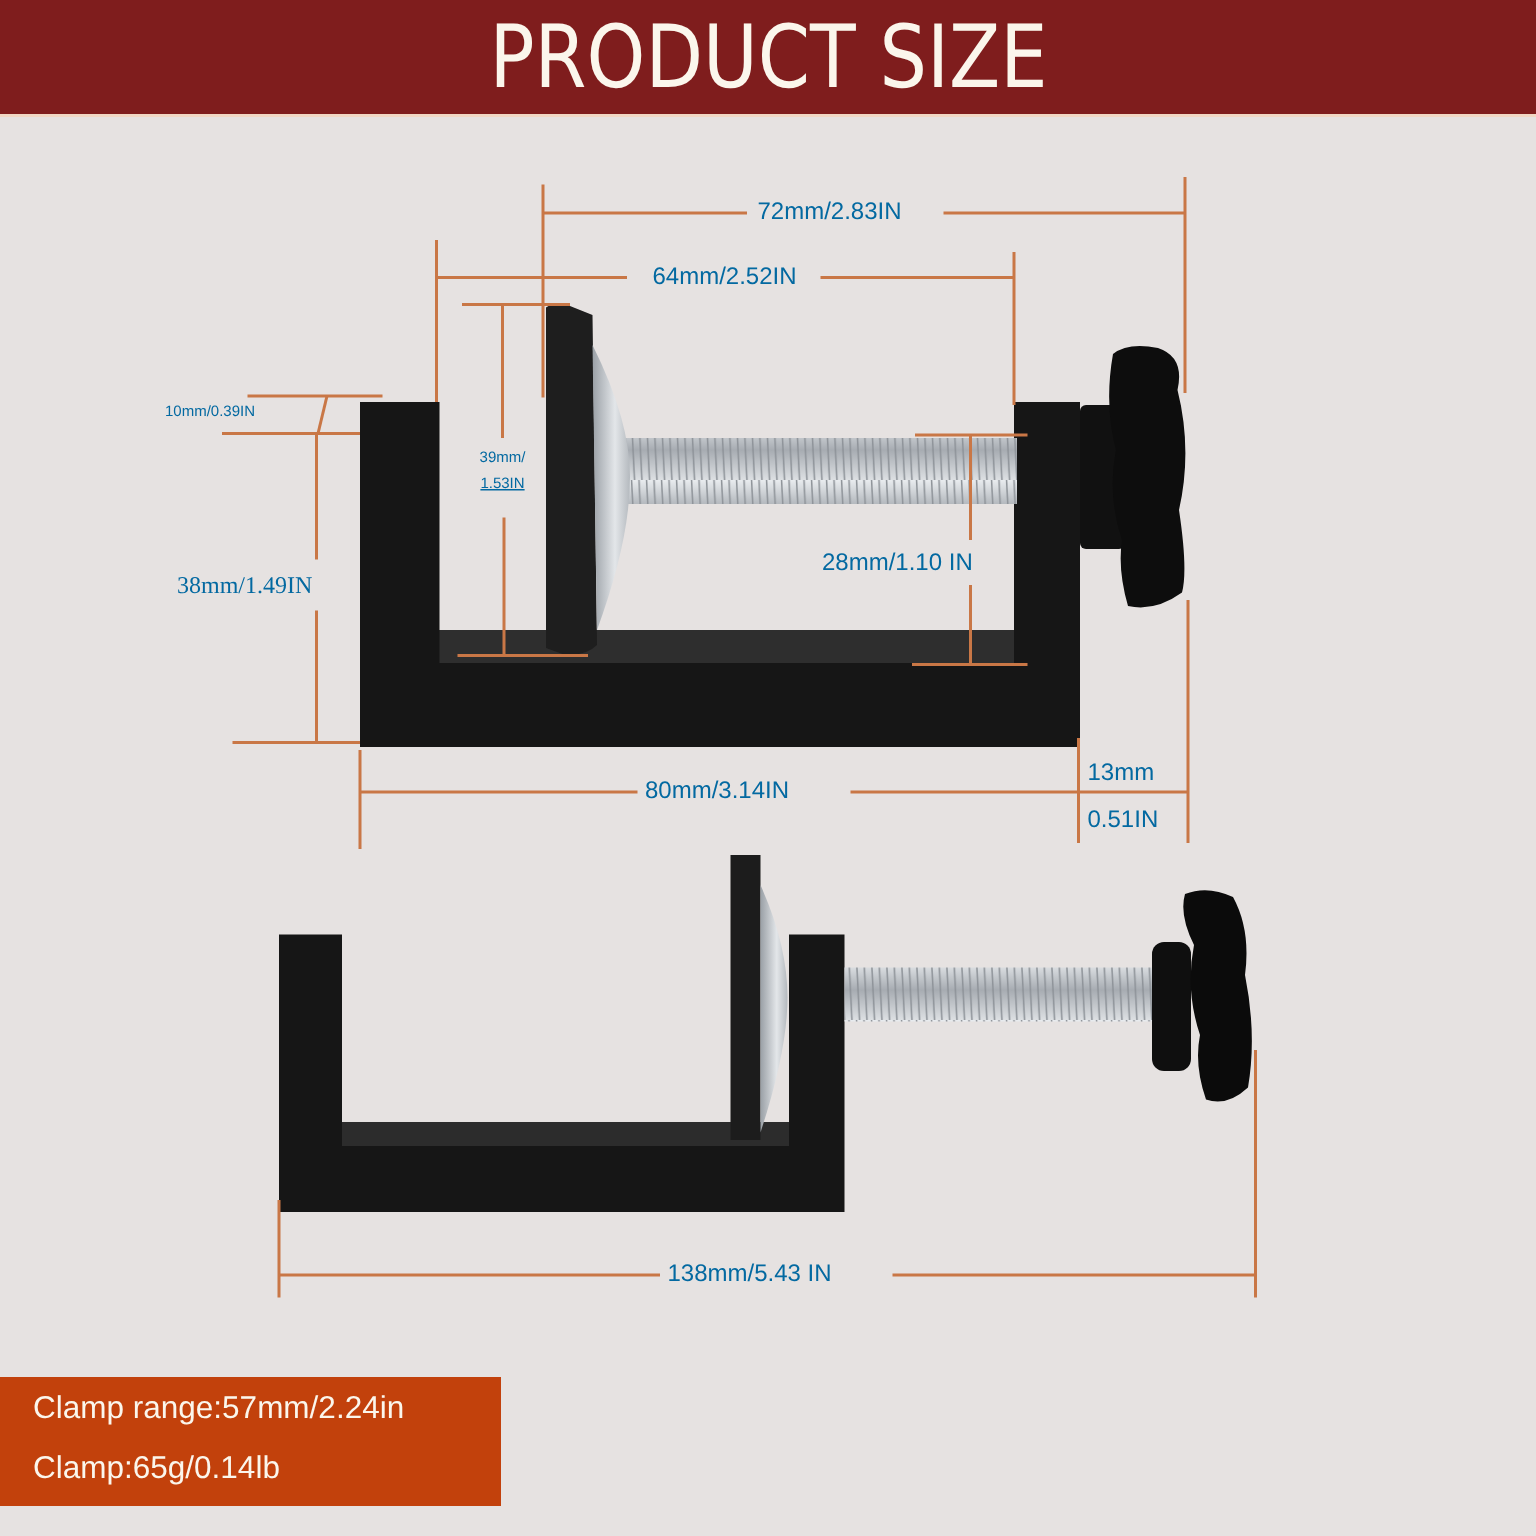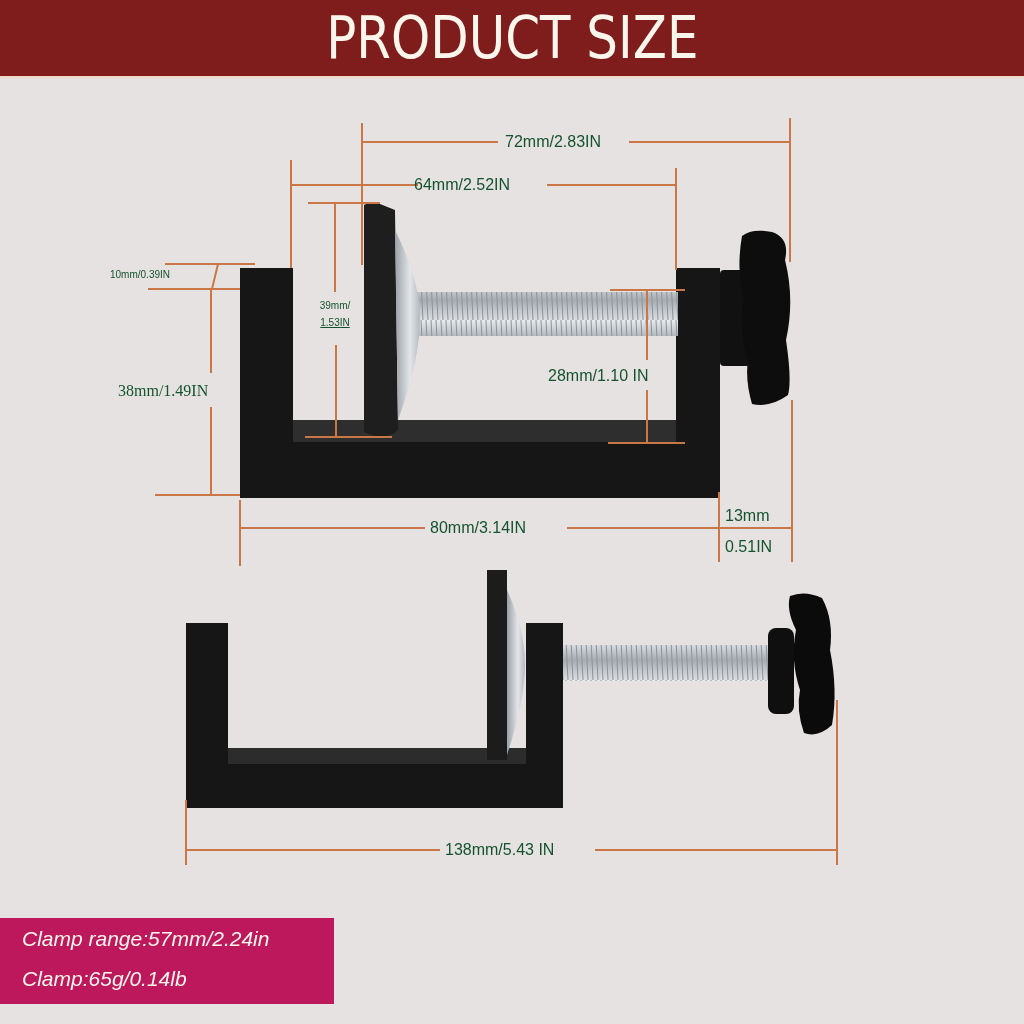--- a/index.html
+++ b/index.html
@@ -4,24 +4,24 @@
 <style>
   html, body { margin:0; padding:0; }
   body { width:1024px; height:1024px; background:#e6e2e1; position:relative; overflow:hidden;
          font-family:"Liberation Sans", "DejaVu Sans", sans-serif; }
   .banner { position:absolute; left:0; top:0; width:1024px; height:76px; background:#7f1d1d;
             display:flex; align-items:center; justify-content:center; }
   .banner-title { color:#fbf6ec; font-size:58px; letter-spacing:0px; font-family:"DejaVu Sans", sans-serif;
                   transform:scaleX(0.86); }
   .banner-underline { position:absolute; left:0; top:76px; width:1024px; height:2px; background:#f1d7c4; }
   svg.drawing { position:absolute; left:0; top:0; }
-  .dim { position:absolute; color:#14532d; font-size:16px; white-space:nowrap; line-height:1; }
+  .dim { position:absolute; color:#0369a1; font-size:16px; white-space:nowrap; line-height:1; }
   .dim.small { font-size:10px; }
   .dim.center { text-align:center; }
-  .info-box { position:absolute; left:0; top:918px; width:334px; height:86px; background:#be185d;font-style:italic; }
+  .info-box { position:absolute; left:0; top:918px; width:334px; height:86px; background:#c2410c; }
   .info-line { position:absolute; left:22px; color:#fbf6ec; font-size:21px; white-space:nowrap; }
 </style>
 </head>
 <body>
 
 <div class="banner">
   <span class="banner-title">PRODUCT SIZE</span>
 </div>
 <div class="banner-underline"></div>
 
@@ -104,21 +104,21 @@
     <line x1="792" y1="400" x2="792" y2="562"></line>
 
     <line x1="186" y1="800" x2="186" y2="865"></line>
     <line x1="837" y1="700" x2="837" y2="865"></line>
     <line x1="186" y1="850" x2="440" y2="850"></line>
     <line x1="595" y1="850" x2="837" y2="850"></line>
   </g>
 </svg>
 
 <span class="dim" style="left:505px; top:134px;">72mm/2.83IN</span>
-<span class="dim" style="left:414px; top:177px;">64mm/2.52IN</span>
+<span class="dim" style="left:435px; top:177px;">64mm/2.52IN</span>
 <span class="dim small" style="left:110px; top:270px;">10mm/0.39IN</span>
 <span class="dim small center" style="left:305px; top:301px; width:60px;">39mm/</span>
 <span class="dim small center" style="left:305px; top:318px; width:60px;text-decoration:underline;">1.53IN</span>
 <span class="dim" style="left:118px; top:383px;font-family:Liberation Serif, serif;">38mm/1.49IN</span>
 <span class="dim" style="left:548px; top:368px;">28mm/1.10 IN</span>
 <span class="dim" style="left:430px; top:520px;">80mm/3.14IN</span>
 <span class="dim" style="left:725px; top:508px;">13mm</span>
 <span class="dim" style="left:725px; top:539px;">0.51IN</span>
 <span class="dim" style="left:445px; top:842px;">138mm/5.43 IN</span>
 

